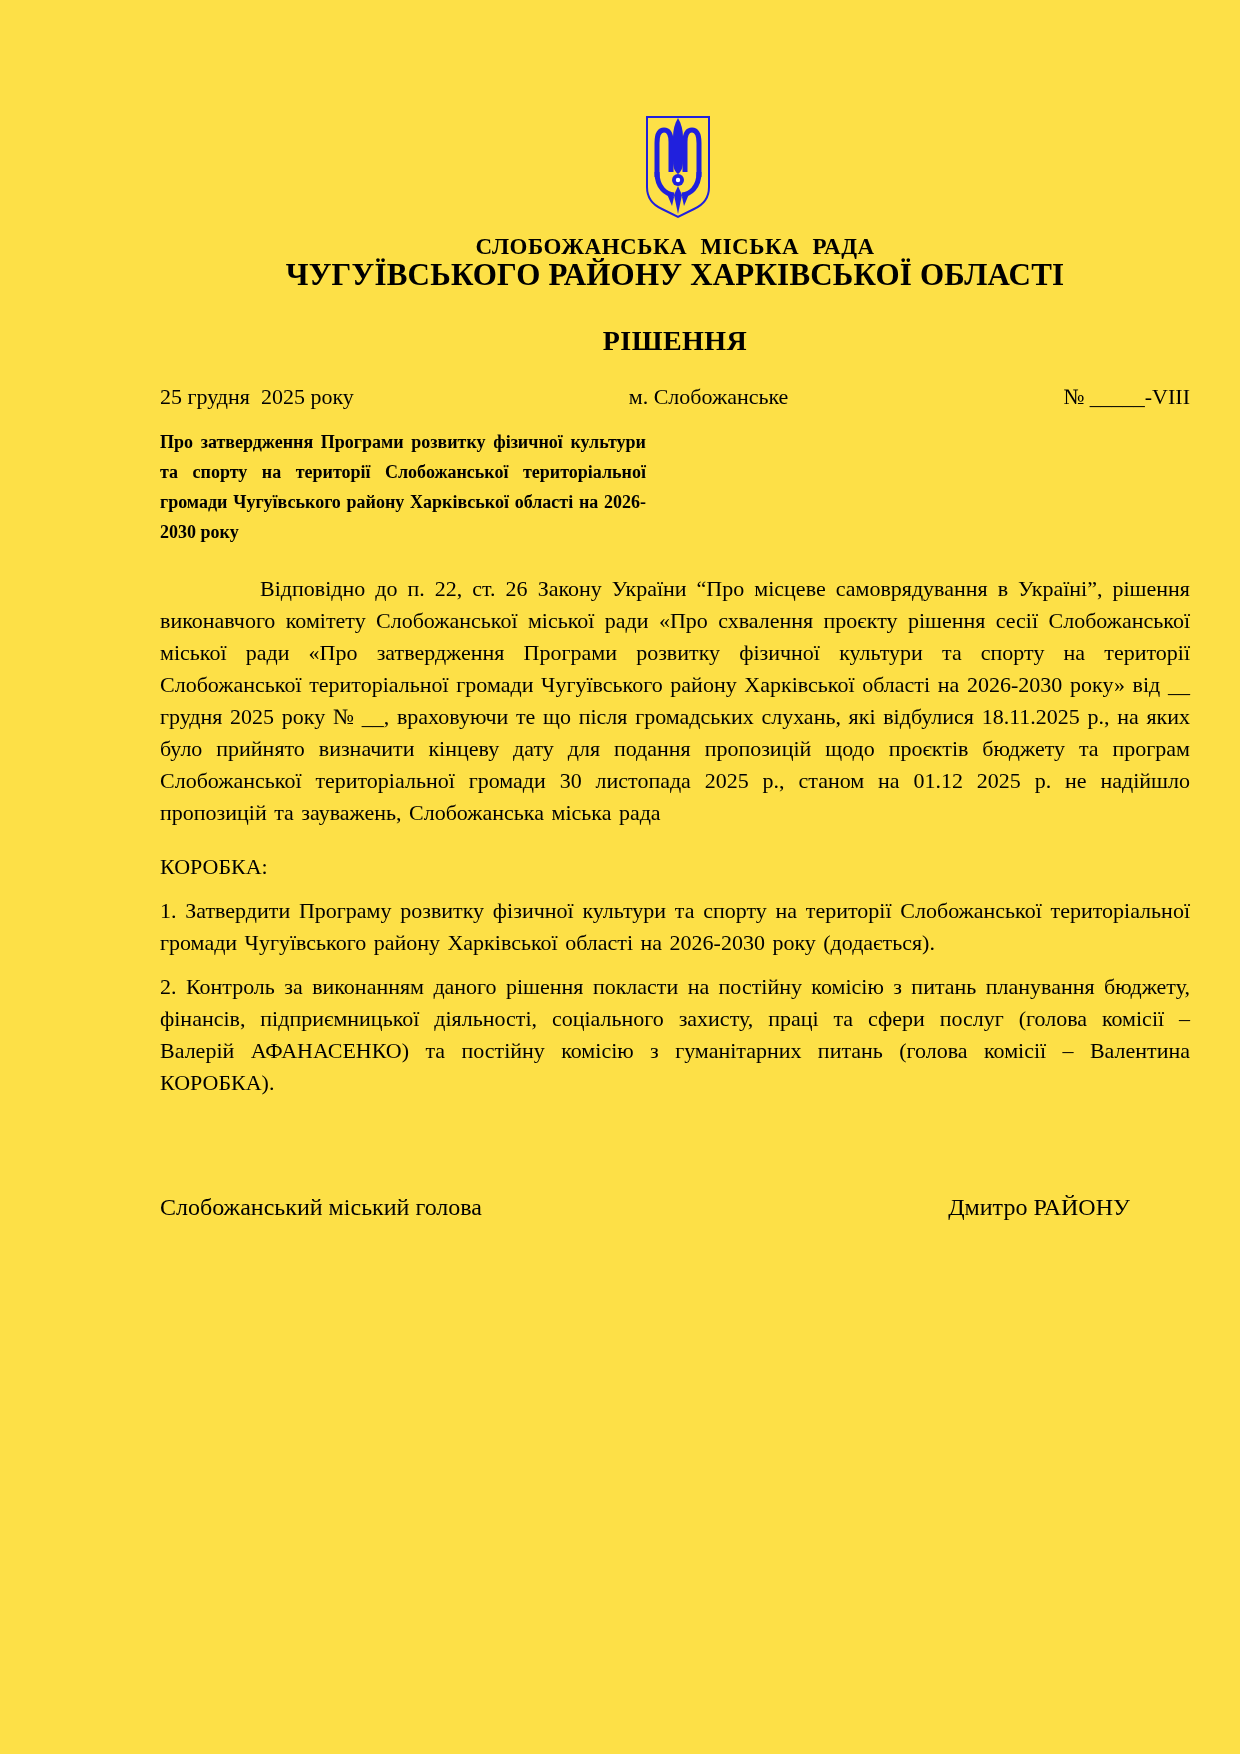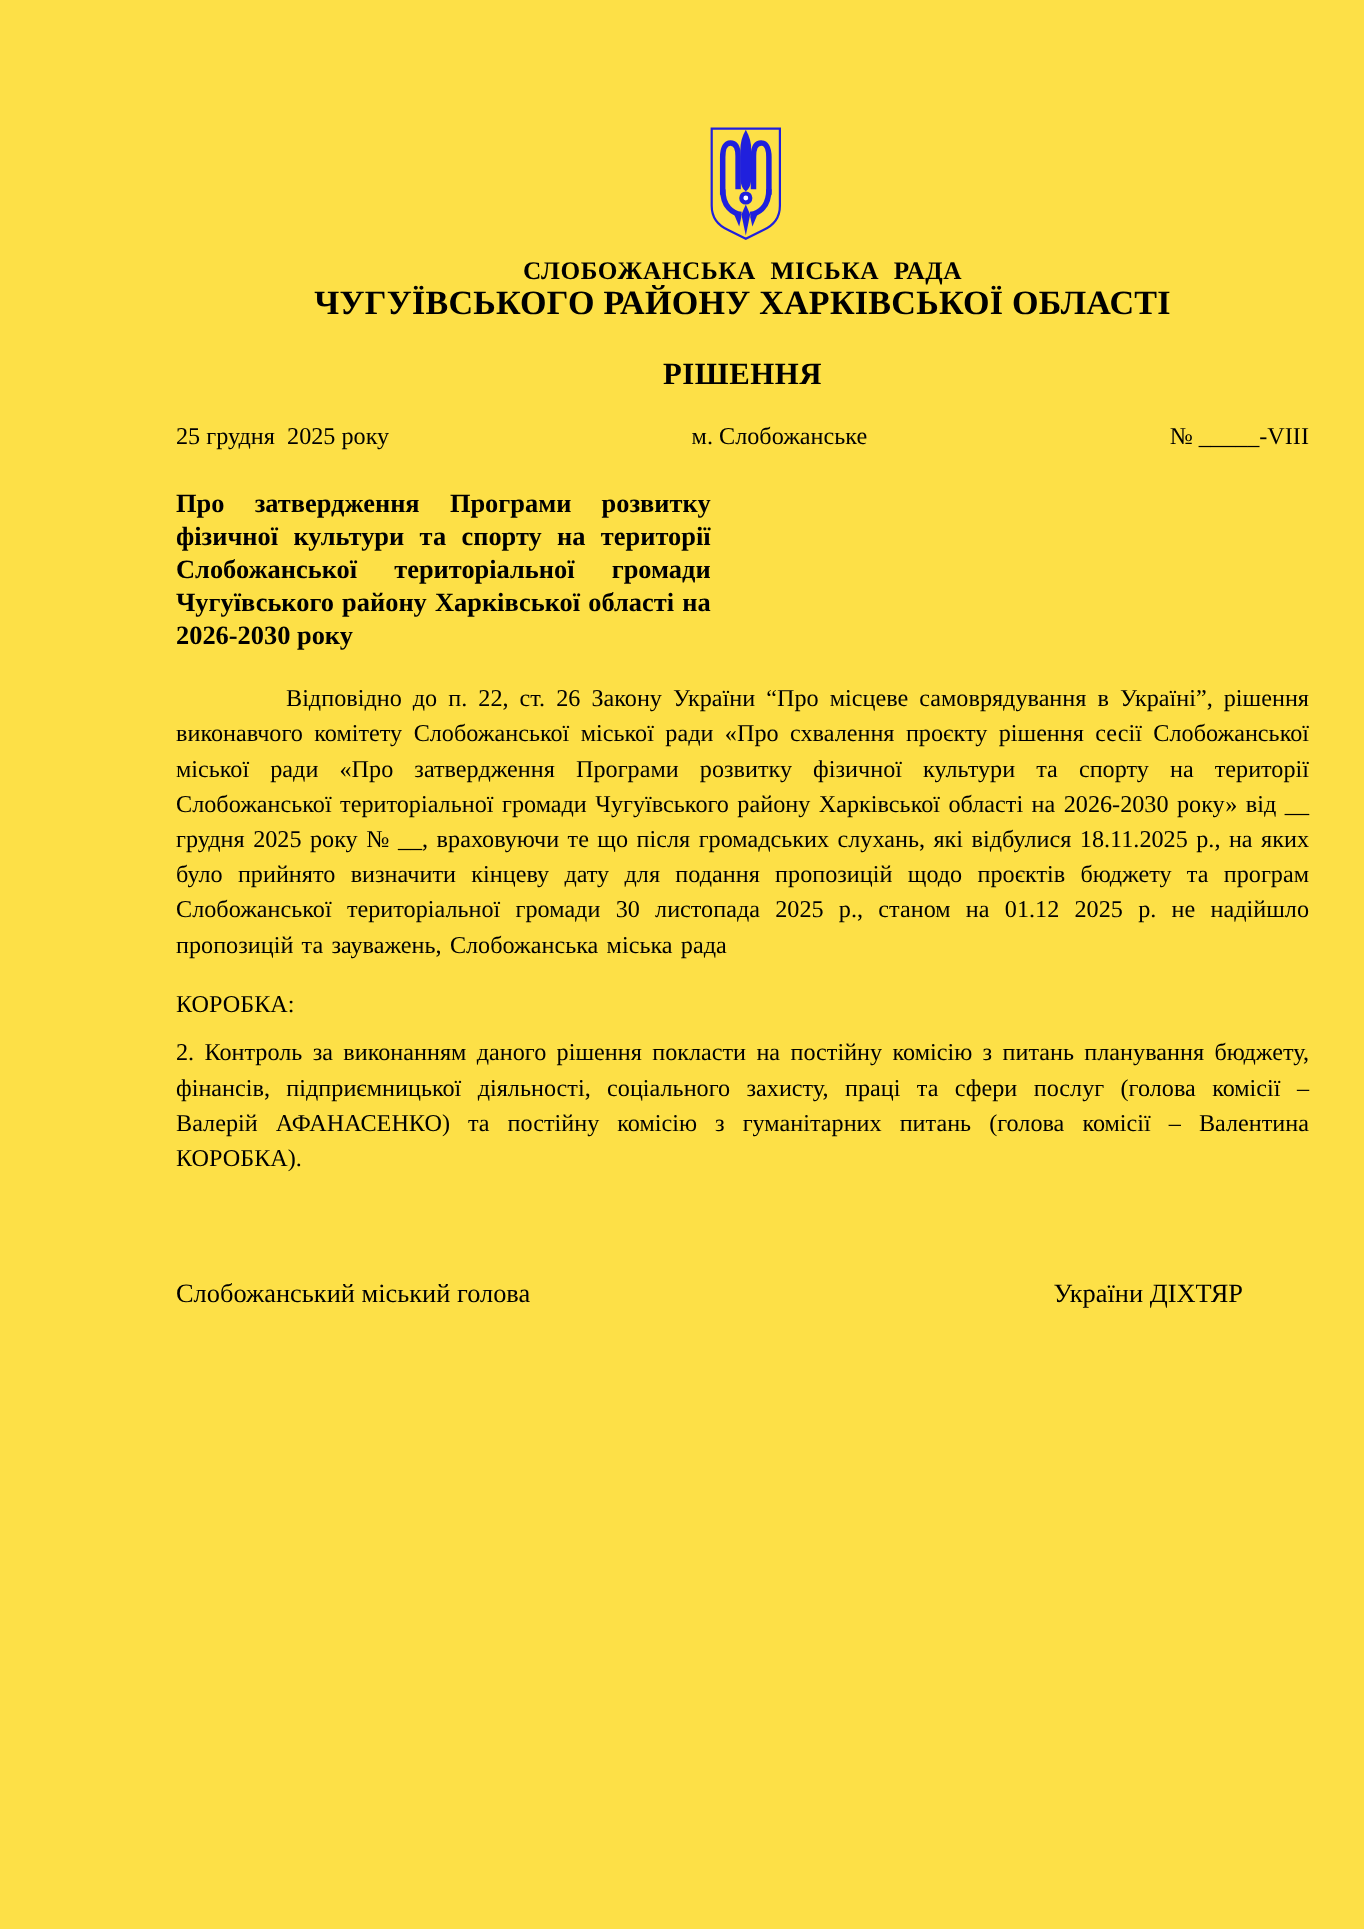--- a/index.html
+++ b/index.html
@@ -32,22 +32,22 @@
   .doc-type {
     text-align: center; font-weight: bold; font-size: 28px;
     letter-spacing: .5px; margin-top: 38px; line-height: 28px;
   }
   .meta-line {
     display: flex; justify-content: space-between; align-items: baseline;
     font-size: 22px; margin-top: 28px; line-height: 28px;
   }
   .meta-date, .meta-number { white-space: pre; }
   .subject {
-    width: 486px; font-weight: bold; font-size: 24px; line-height: 30px;
-    text-align: justify; text-align-last: left; margin-top: 32px;
+    width: 486px; font-weight: bold; font-size: 18px; line-height: 30px;
+    text-align: justify; text-align-last: left; margin-top: 16px;
   }
   .body-par {
     font-size: 22px; line-height: 32px; text-align: justify;
     text-align-last: left; text-indent: 100px; margin-top: 26px;
     word-spacing: 2px;
   }
   .resolved { font-size: 22px; line-height: 32px; margin-top: 22px; }
   .item {
     font-size: 22px; line-height: 32px; text-align: justify;
     text-align-last: left; margin-top: 12px; word-spacing: 2px;
@@ -105,21 +105,22 @@
       <span class="meta-place">м. Слобожанське</span>
       <span class="meta-number">№ _____-VIII</span>
     </div>
 
     <div class="subject">Про затвердження Програми розвитку фізичної культури та спорту на території Слобожанської територіальної громади Чугуївського району Харківської області на 2026-2030 року</div>
 
     <div class="body-par">Відповідно до п. 22, ст. 26 Закону України “Про місцеве самоврядування в Україні”, рішення виконавчого комітету Слобожанської міської ради «Про схвалення проєкту рішення сесії Слобожанської міської ради «Про затвердження Програми розвитку фізичної культури та спорту на території Слобожанської територіальної громади Чугуївського району Харківської області на 2026-2030 року» від __ грудня 2025 року № __, враховуючи те що після громадських слухань, які відбулися 18.11.2025 р., на яких було прийнято визначити кінцеву дату для подання пропозицій щодо проєктів бюджету та програм Слобожанської територіальної громади 30 листопада 2025 р., станом на 01.12 2025 р. не надійшло пропозицій та зауважень, Слобожанська міська рада</div>
 
     <div class="resolved">КОРОБКА:</div>
 
+    <div class="item">1. Затвердити Програму розвитку фізичної культури та спорту на території Слобожанської територіальної громади Чугуївського району Харківської області на 2026-2030 року (додається).</div>
     <div class="item">2. Контроль за виконанням даного рішення покласти на постійну комісію з питань планування бюджету, фінансів, підприємницької діяльності, соціального захисту, праці та сфери послуг (голова комісії – Валерій АФАНАСЕНКО) та постійну комісію з гуманітарних питань (голова комісії – Валентина КОРОБКА).</div>
 
     <div class="signature">
       <span class="signature-title">Слобожанський міський голова</span>
-      <span class="signature-name">України ДІХТЯР</span>
+      <span class="signature-name">Дмитро РАЙОНУ</span>
     </div>
 
   </div>
 </div>
 
 </body></html>

